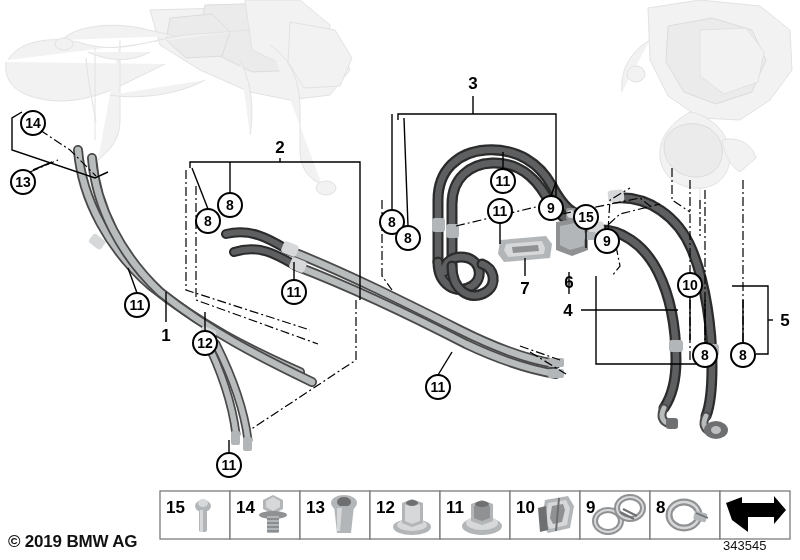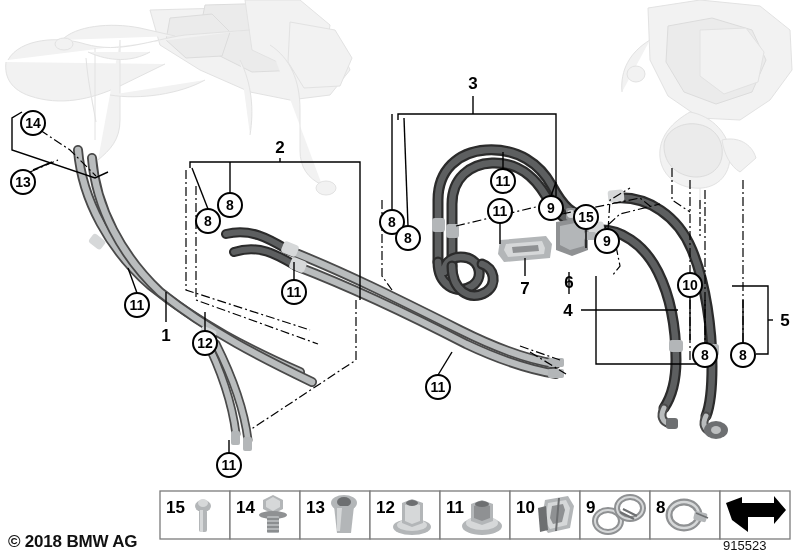--- a/index.html
+++ b/index.html
@@ -431,16 +431,16 @@
     </g>
 
     <g>
       <rect class="legend-box" x="720" y="491" width="70" height="48"></rect>
       <g>
         <path class="arrowblk" d="M726 503 L742 497 L742 503 L774 503 L774 496 L786 510 L774 524 L774 517 L748 517 L748 532 L732 520 Z"></path>
       </g>
     </g>
   </svg>
 
-  <div class="copyright">© 2018 BMW AG</div>
-  <div class="partnum">915523</div>
+  <div class="copyright">© 2019 BMW AG</div>
+  <div class="partnum">343545</div>
 
 </div>
 
 </body></html>

